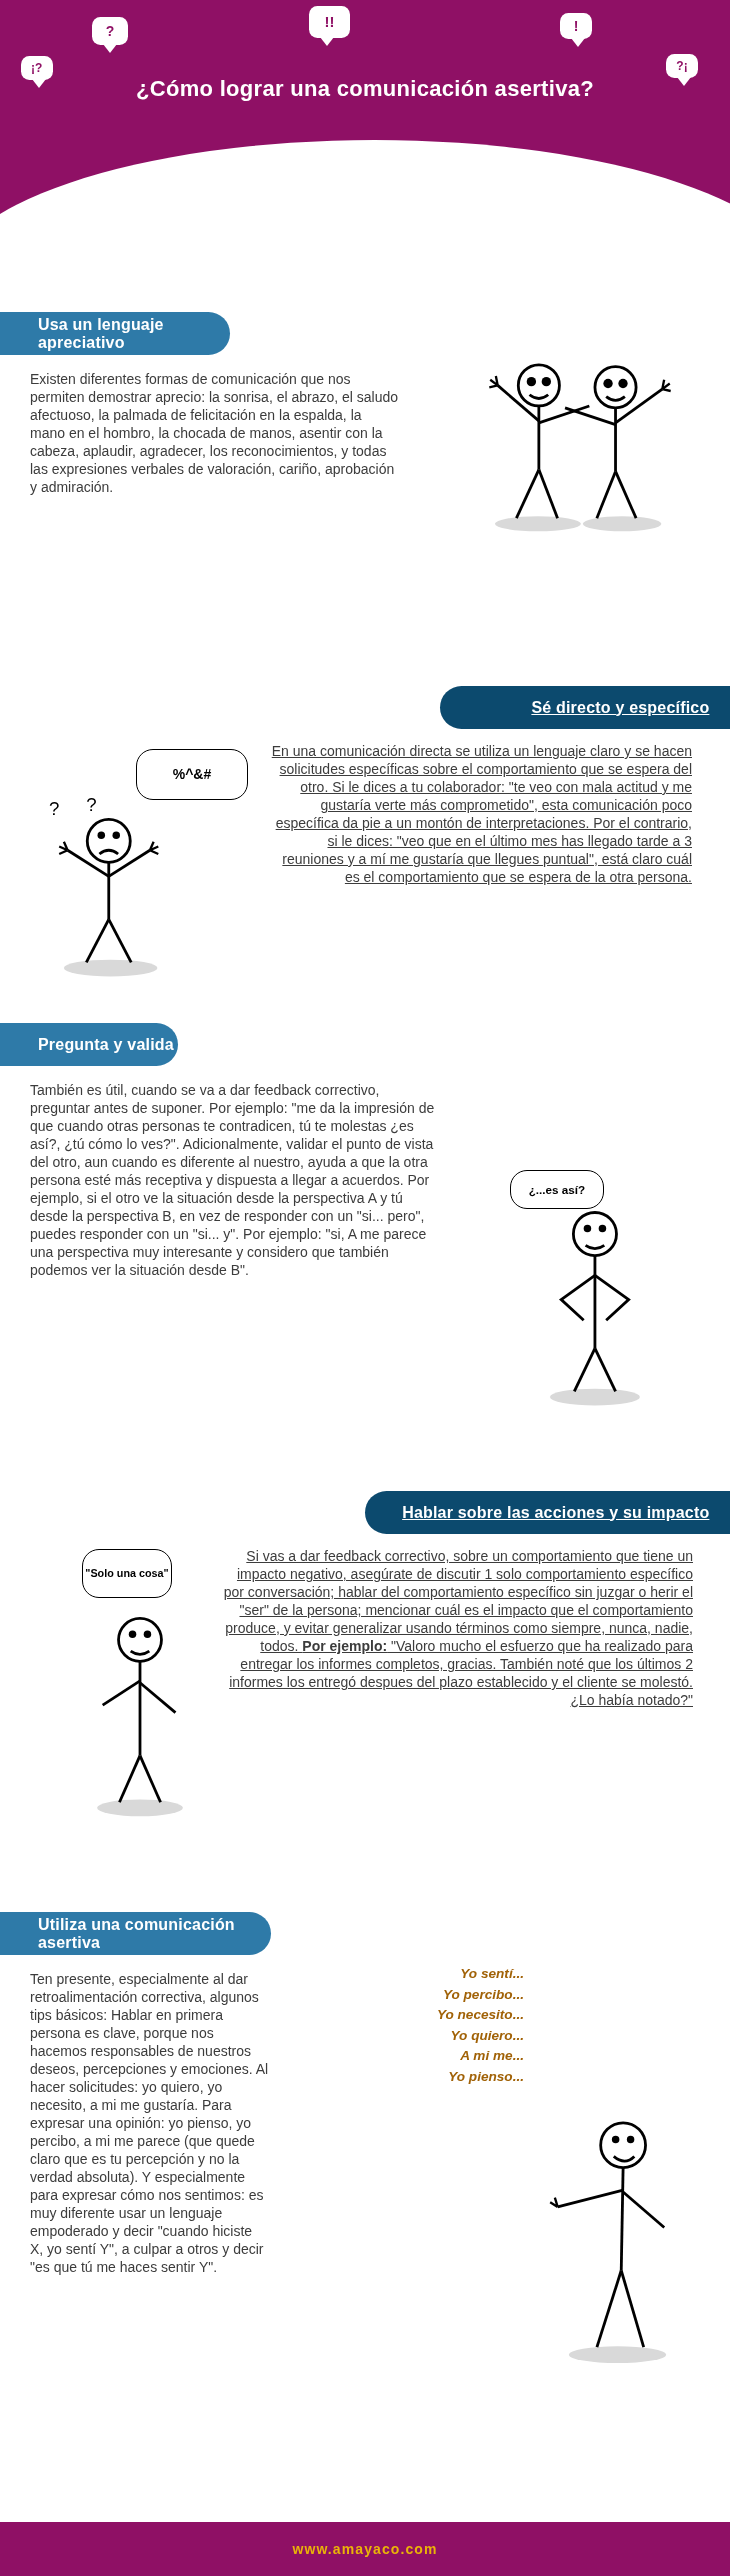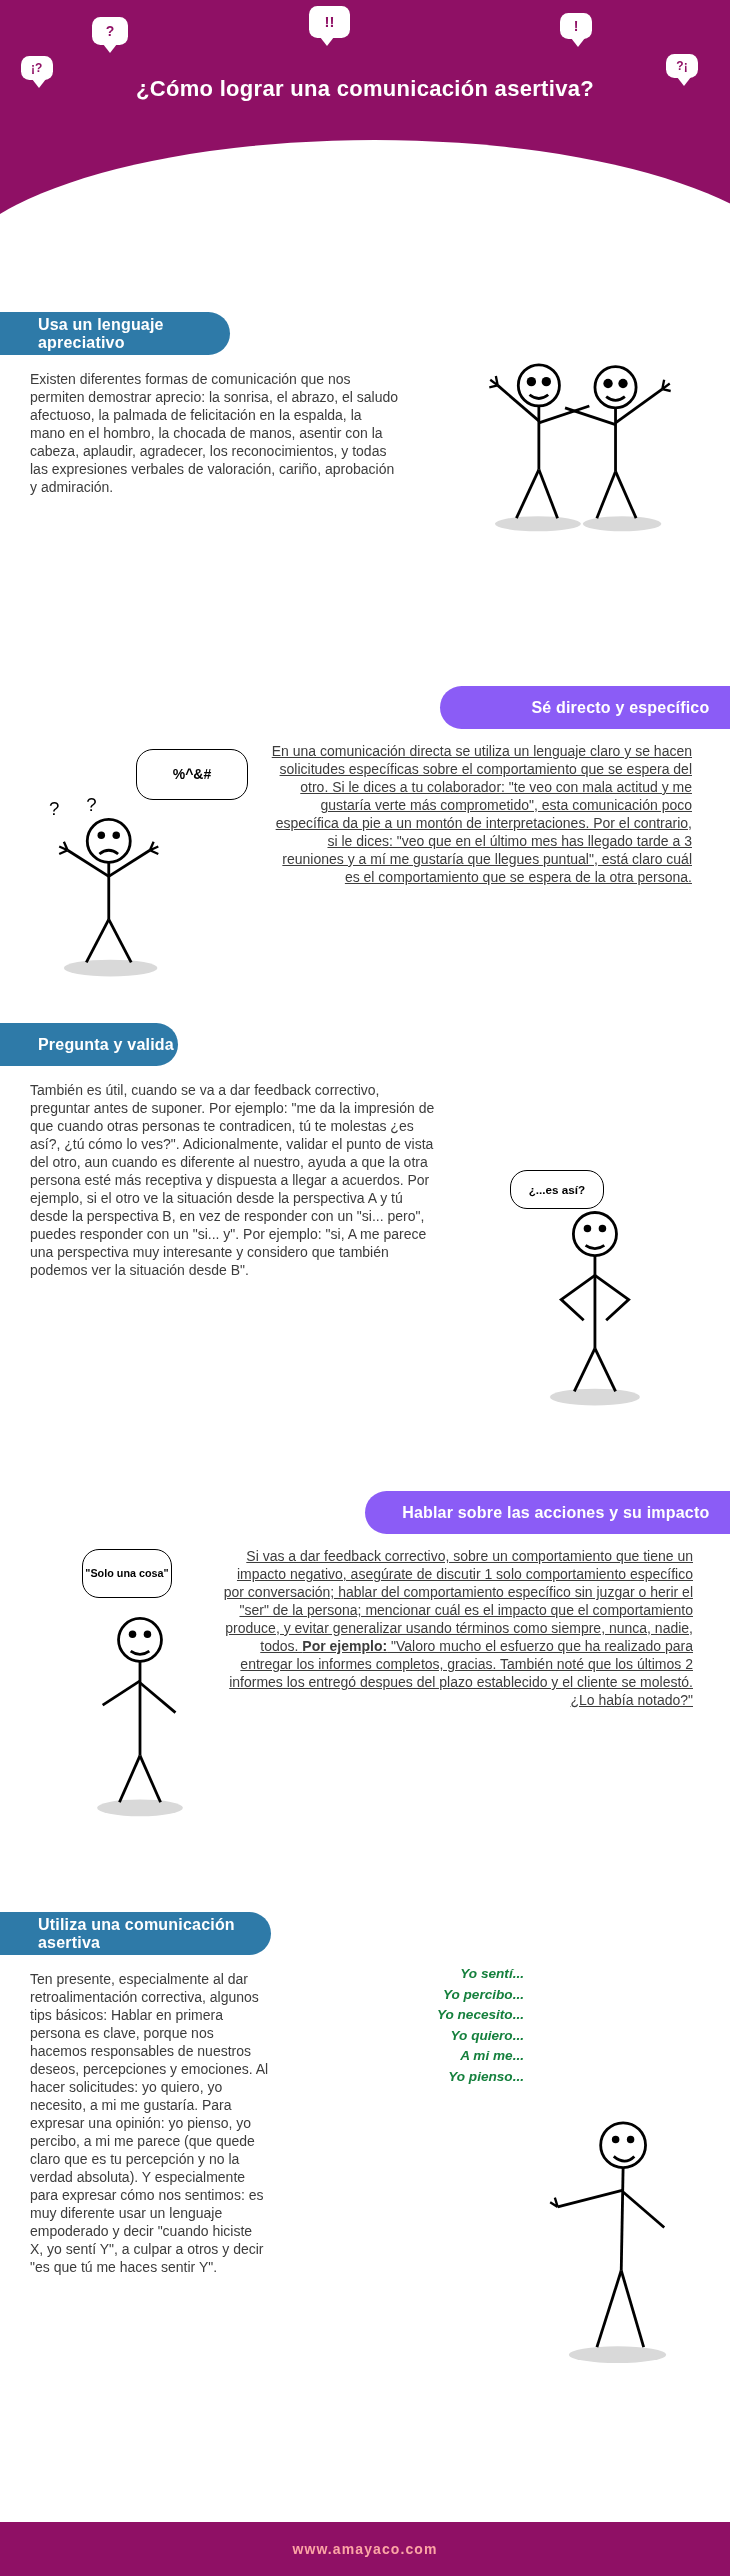--- a/index.html
+++ b/index.html
@@ -93,42 +93,43 @@
     border-top-right-radius: 24px;
     border-bottom-right-radius: 24px;
     background: #2e7aa8;
   }
   .banner.right {
     right: 0;
     padding-right: 20.6px;
     justify-content: flex-end;
     border-top-left-radius: 24px;
     border-bottom-left-radius: 24px;
-    background: #8b5cf6;
+    background: #0c4a6e;
+    text-decoration: underline;
   }
 
   
   .para {
     position: absolute;
     color: #3c3c3c;
     font-size: 14px;
     line-height: 18px;
   }
   .para.right-align { text-align: right; text-decoration: underline; }
   .para b { font-weight: bold; }
 
   
   .footer {
     position: absolute;
     left: 0;
     bottom: 0;
     width: 730px;
     height: 54px;
     background: #8f1065;
-    color: #fca5a5;
+    color: #eab308;
     font-size: 14px;
     font-weight: bold;
     letter-spacing: 1.1px;
     display: flex;
     align-items: center;
     justify-content: center;
   }
 
   
   .fig { position: absolute; }
@@ -148,21 +149,21 @@
     line-height: 13px;
   }
   .quote-bubble:after {
     content: "";
     position: absolute;
     width: 0; height: 0;
   }
 
   .hand-text {
     position: absolute;
-    color: #15803d;
+    color: #a16207;
     font-size: 13.6px;
     font-style: italic;
     font-weight: bold;
     line-height: 20.6px;
     text-align: right;
   }
 </style>
 </head>
 <body>
 

